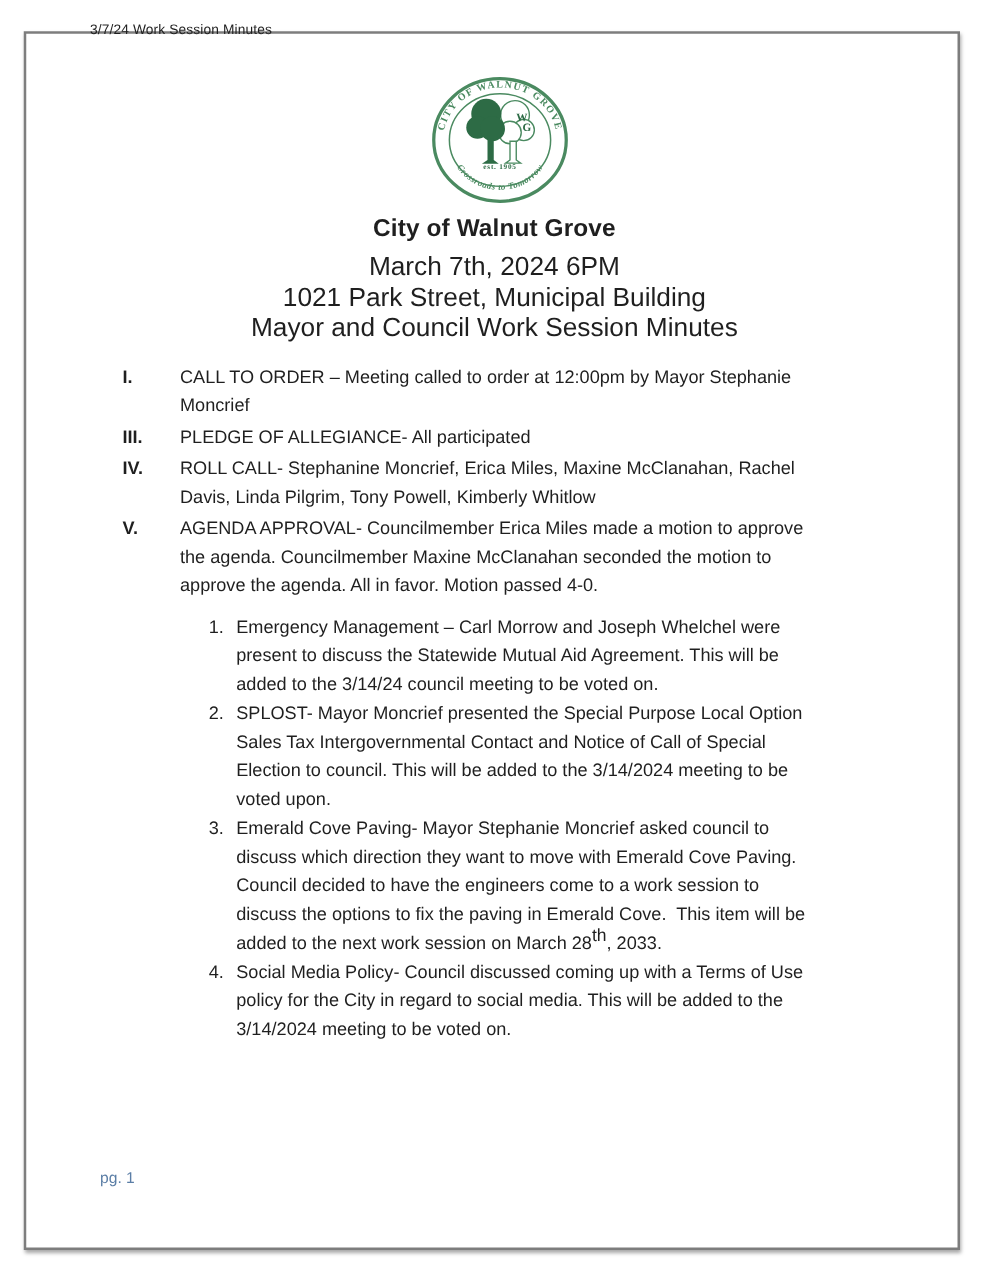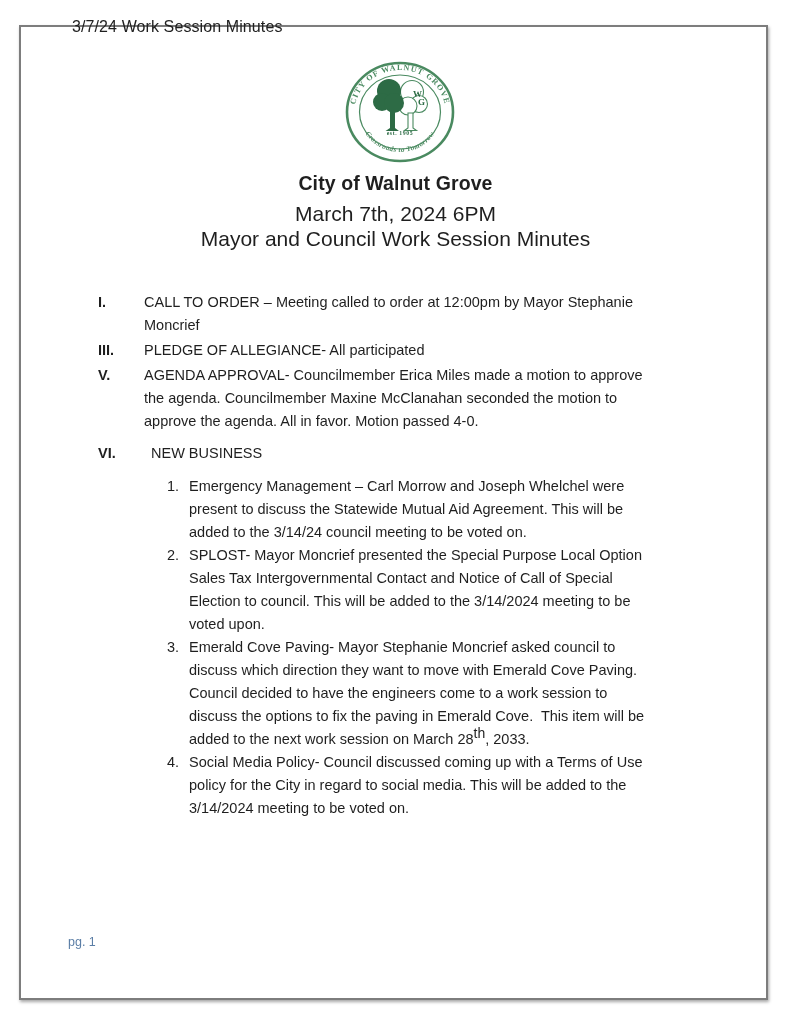--- a/index.html
+++ b/index.html
@@ -16,21 +16,21 @@
     overflow:hidden;
   }
   .page-frame{
     position:absolute;left:19px;top:25px;width:749px;height:975px;
     border:2px solid var(--border_gray);
     box-shadow:1px 2px 3px rgba(0,0,0,0.35);
     box-sizing:border-box;background:#fff;
   }
   .doc-header{
     position:absolute;left:72px;top:18px;
-    font-size:16px;letter-spacing:0.1px;
+    font-size:11px;letter-spacing:0.1px;
   }
   .logo{
     position:absolute;left:50%;top:60px;margin-left:-52px;
     width:112px;height:104px;
   }
   .title-block{
     position:absolute;left:0;right:0;top:172px;text-align:center;
   }
   .doc-title{font-size:19.5px;font-weight:bold;margin-bottom:7px;letter-spacing:0.1px;}
   .doc-subtitle{font-size:21px;line-height:24.5px;}
@@ -43,21 +43,21 @@
   .agenda-text{width:513px;}
   .mb-sm{margin-bottom:9px;}
   .mb-md{}
   .extra-indent{padding-left:7px;}
   .nb-list{margin-left:69px;margin-top:10px;}
   .nb-row{display:flex;}
   .nb-number{width:22px;flex:0 0 22px;}
   .nb-text{width:490px;}
   .nb-text sup{font-size:14px;line-height:0;}
   .doc-footer{
-    position:absolute;left:68px;top:935px;
+    position:absolute;left:80px;top:935px;
     font-size:12.5px;color:var(--footer_blue);
   }
   .seal-top-text{font-size:8px;font-weight:bold;letter-spacing:1.1px;fill:var(--seal_green);font-family:"Liberation Serif", serif;}
   .seal-bottom-text{font-size:7.2px;font-style:italic;font-weight:bold;letter-spacing:0.4px;fill:var(--seal_green);font-family:"Liberation Serif", serif;}
   .seal-est{font-size:5.8px;font-weight:bold;letter-spacing:0.6px;fill:var(--seal_dark_green);font-family:"Liberation Serif", serif;}
   .seal-mono{font-weight:bold;fill:var(--seal_dark_green);font-family:"Liberation Serif", serif;}
 </style>
 </head>
 <body>
 
@@ -95,46 +95,47 @@
     </g>
   </g>
   <text class="seal-mono" x="69" y="37" font-size="9">W</text>
   <text class="seal-mono" x="74" y="45" font-size="9">G</text>
   <text class="seal-est" x="56" y="75" text-anchor="middle">est. 1905</text>
 </svg>
 
 <div class="title-block">
   <div class="doc-title">City of Walnut Grove</div>
   <div class="doc-subtitle">March 7th, 2024 6PM</div>
+  <div class="doc-subtitle">1021 Park Street, Municipal Building</div>
   <div class="doc-subtitle">Mayor and Council Work Session Minutes</div>
 </div>
 
 <div class="agenda">
 
   <div class="agenda-row">
     <div class="agenda-numeral">I.</div>
     <div class="agenda-text">CALL TO ORDER – Meeting called to order at 12:00pm by Mayor Stephanie Moncrief</div>
   </div>
 
 
   <div class="agenda-row mb-md">
     <div class="agenda-numeral">III.</div>
     <div class="agenda-text">PLEDGE OF ALLEGIANCE- All participated</div>
   </div>
 
+  <div class="agenda-row">
+    <div class="agenda-numeral">IV.</div>
+    <div class="agenda-text">ROLL CALL- Stephanine Moncrief, Erica Miles, Maxine McClanahan, Rachel Davis, Linda Pilgrim, Tony Powell, Kimberly Whitlow</div>
+  </div>
 
   <div class="agenda-row mb-sm">
     <div class="agenda-numeral">V.</div>
     <div class="agenda-text">AGENDA APPROVAL- Councilmember Erica Miles made a motion to approve the agenda. Councilmember Maxine McClanahan seconded the motion to approve the agenda. All in favor. Motion passed 4-0.</div>
   </div>
 
-  <div class="agenda-row">
-    <div class="agenda-numeral">VI.</div>
-    <div class="agenda-text extra-indent">NEW BUSINESS</div>
-  </div>
 
   <div class="nb-list">
     <div class="nb-row">
       <div class="nb-number">1.</div>
       <div class="nb-text"><span>Emergency Management – Carl Morrow and Joseph Whelchel were present to discuss the Statewide Mutual Aid Agreement. This will be added to the 3/14/24 council meeting to be voted on.</span><sup></sup><span></span></div>
     </div>
     <div class="nb-row">
       <div class="nb-number">2.</div>
       <div class="nb-text"><span>SPLOST- Mayor Moncrief presented the Special Purpose Local Option Sales Tax Intergovernmental Contact and Notice of Call of Special Election to council. This will be added to the 3/14/2024 meeting to be voted upon.</span><sup></sup><span></span></div>
     </div>

